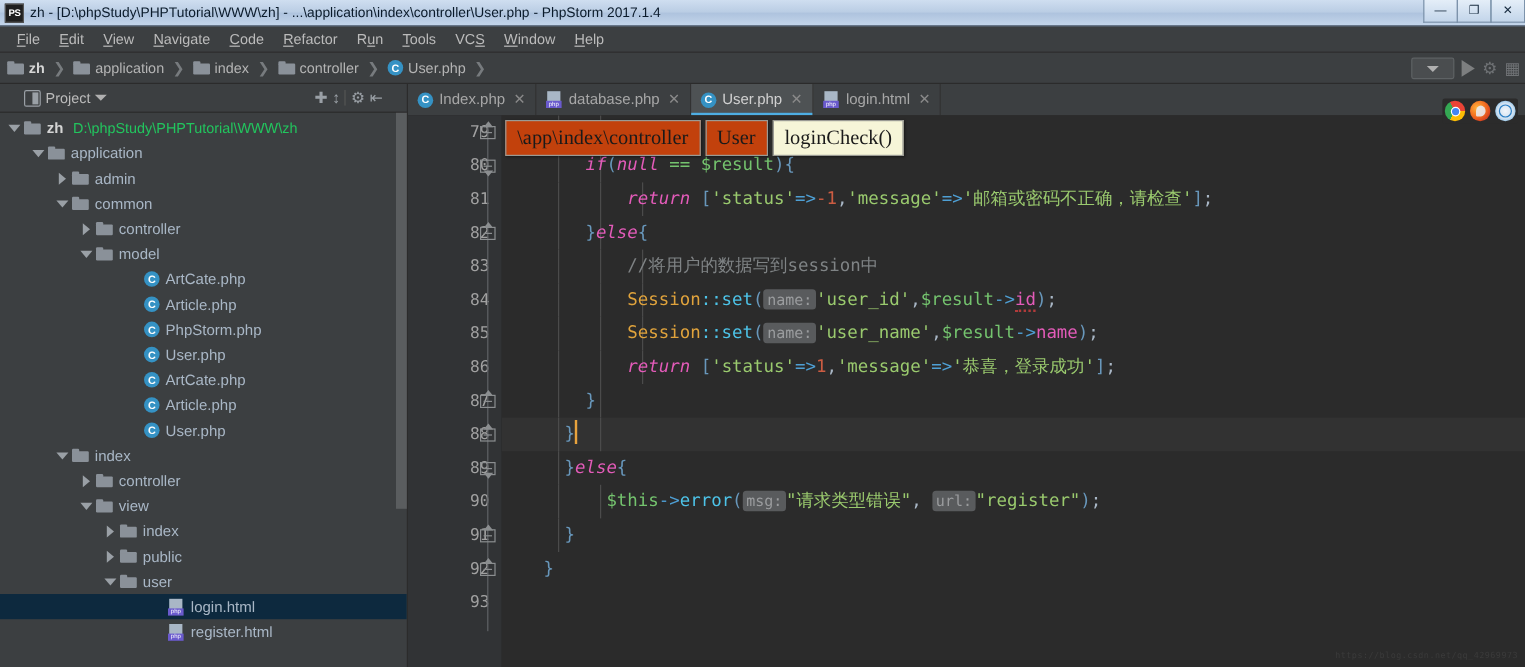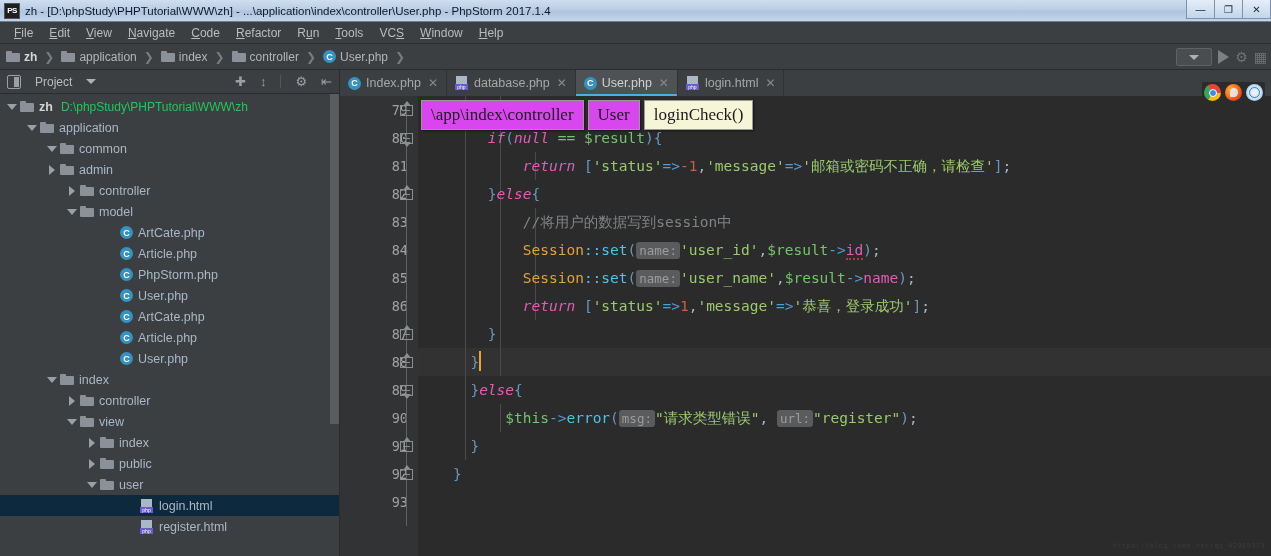--- a/index.html
+++ b/index.html
@@ -134,21 +134,21 @@
   .projpanel {
     width: 340px; flex: 0 0 340px;
     background: #3c3f41;
     display: flex; flex-direction: column;
     border-right: 1px solid #2b2b2b;
     position: relative;
   }
   .proj-header {
     height: 24px; flex: 0 0 24px;
     display: flex; align-items: center;
-    padding: 0 7px; gap: 14px;
+    padding: 0 20px; gap: 4px;
     border-bottom: 1px solid #2b2b2b;
   }
   .proj-header .ptitle { font-size: 12px; color: #bbbbbb; }
   .proj-icon-sq {
     width:14px;height:14px;border:1px solid #9aa0a6;border-radius:2px;
     position:relative;
   }
   .proj-icon-sq::after{
     content:'';position:absolute;right:1px;top:1px;width:5px;height:10px;
     background:#9aa0a6;
@@ -327,21 +327,21 @@
     letter-spacing: .4px;
   }
 
   
   .bc-popup {
     position: absolute; left: 421px; top: 100px;
     display: flex; gap: 4px; z-index: 50;
     font-family: "Liberation Serif", serif;
   }
   .bc-seg {
-    background:#d946ef; color:#1a1a1a;
+    background:#c2410c; color:#1a1a1a;
     border:1px solid #9a9a94;
     padding: 4px 9px; font-size: 17px; line-height: 20px;
     box-shadow: 1px 1px 2px rgba(0,0,0,.45);
     white-space: nowrap;
   }
   .bc-seg.hl { background:#f6f5d8; }
 </style>
 </head>
 <body>
 
@@ -435,28 +435,28 @@
             <span class="folder-ico"></span>
             <span class="tlabel bold">zh</span>
             <span class="tpath">D:\phpStudy\PHPTutorial\WWW\zh</span>
           </div>
           <div class="trow" style="padding-left: 26px;">
             <span class="twist open"></span>
             <span class="folder-ico"></span>
             <span class="tlabel">application</span>
           </div>
           <div class="trow" style="padding-left: 46px;">
+            <span class="twist closed"></span>
+            <span class="folder-ico"></span>
+            <span class="tlabel">admin</span>
+          </div>
+          <div class="trow" style="padding-left: 46px;">
             <span class="twist open"></span>
             <span class="folder-ico"></span>
             <span class="tlabel">common</span>
-          </div>
-          <div class="trow" style="padding-left: 46px;">
-            <span class="twist closed"></span>
-            <span class="folder-ico"></span>
-            <span class="tlabel">admin</span>
           </div>
           <div class="trow" style="padding-left: 66px;">
             <span class="twist closed"></span>
             <span class="folder-ico"></span>
             <span class="tlabel">controller</span>
           </div>
           <div class="trow" style="padding-left: 66px;">
             <span class="twist open"></span>
             <span class="folder-ico"></span>
             <span class="tlabel">model</span>

